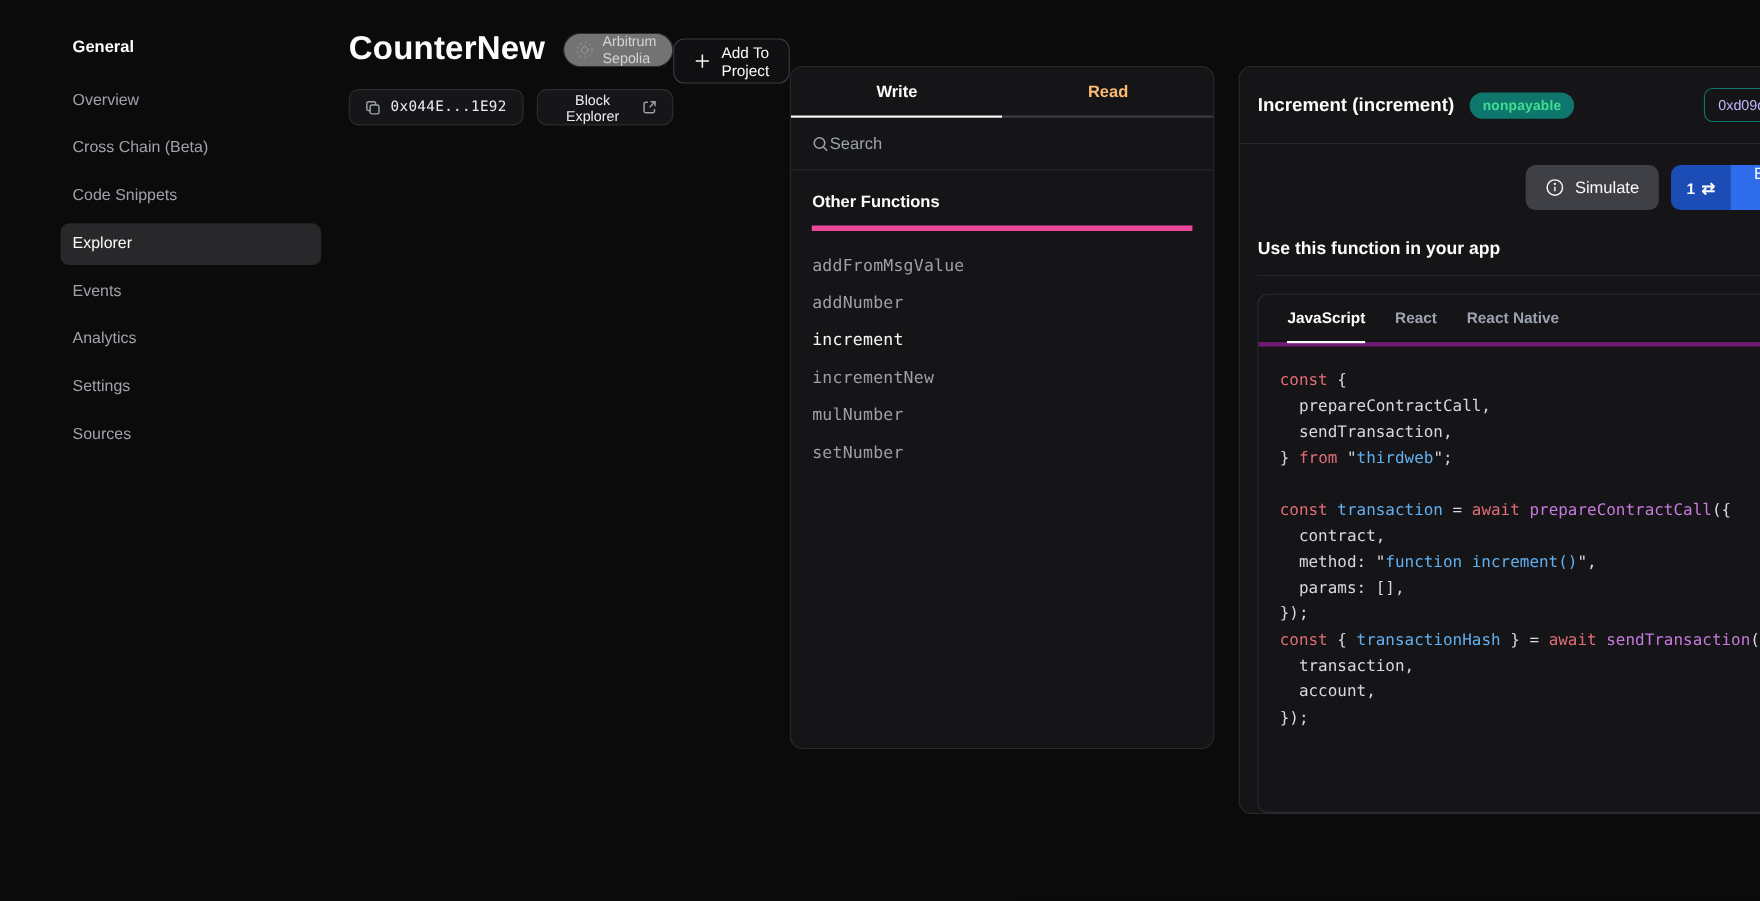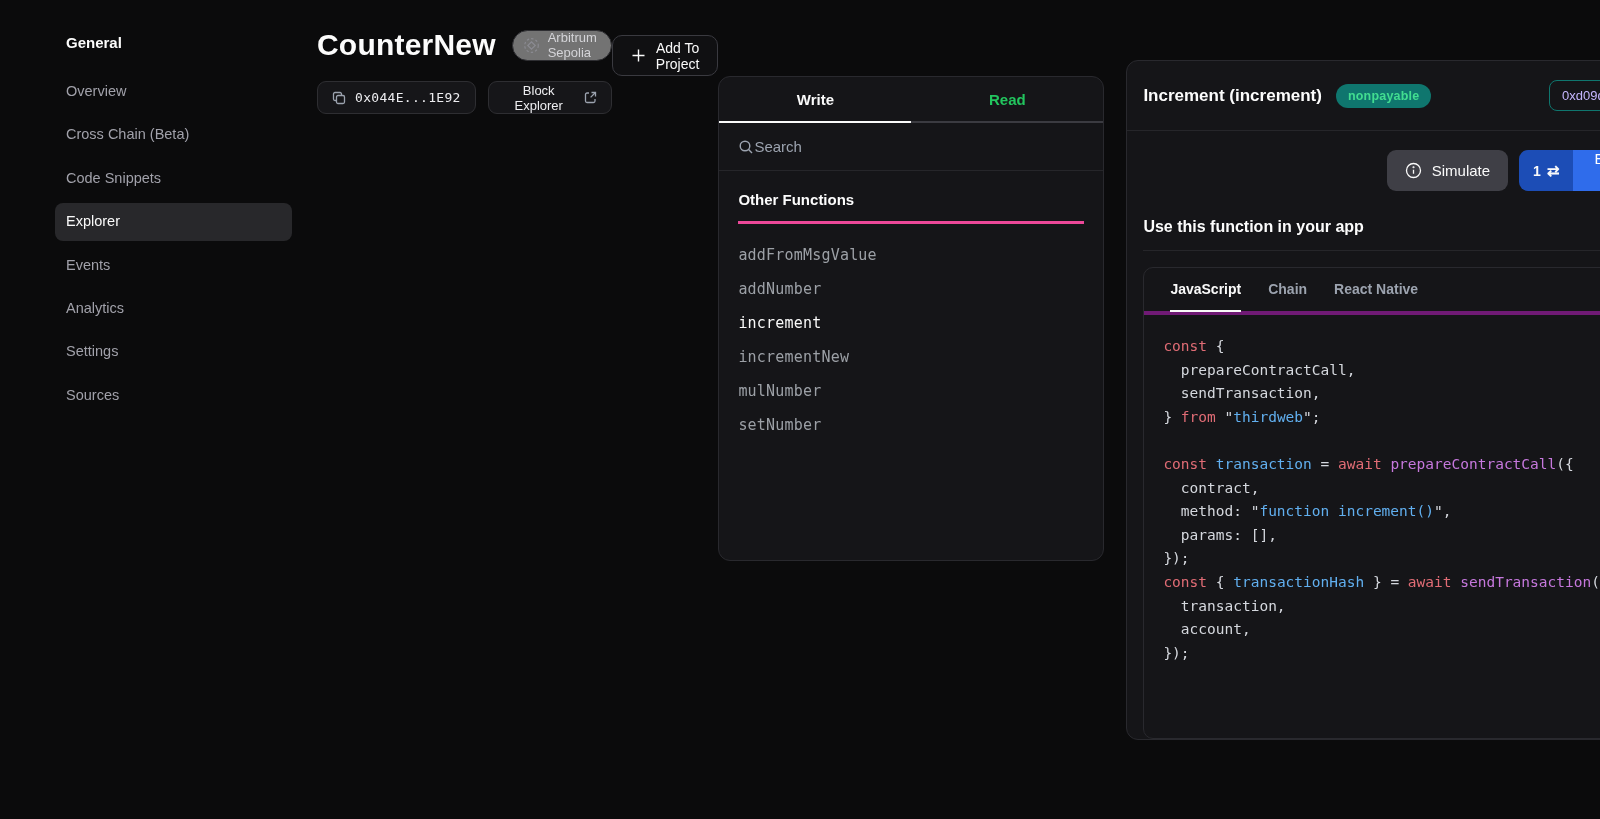--- a/index.html
+++ b/index.html
@@ -42,37 +42,37 @@
     background: #101012; border: 1px solid #3a3a40; border-radius: 10px;
     color: #fafafa; font-size: 14px; font-weight: 500; cursor: pointer; margin-top: 7px;
   }
   .top-divider { border: none; border-top: 1px solid #26262a; margin-top: 25px; }
 
   .content-row { display: flex; gap: 22px; margin-top: 32px; align-items: flex-start; }
 
   .panel { background: #151518; border: 1px solid #29292e; border-radius: 12px; overflow: hidden; }
 
   
-  .fn-panel { width: 386px; flex: 0 0 386px; height: 485px; margin-top: 16px; }
+  .fn-panel { width: 386px; flex: 0 0 386px; height: 621px; }
   .fn-tabs { display: flex; height: 46px; }
   .fn-tab {
     flex: 1; display: flex; align-items: center; justify-content: center;
-    font-size: 15px; font-weight: 600; color: #22c55e; cursor: pointer;
+    font-size: 15px; font-weight: 600; color: #fdba74; cursor: pointer;
     border-bottom: 2px solid #3b3b41;
   }
   .fn-tab.active { color: #fafafa; border-bottom-color: #fafafa; }
   .search-row { display: flex; align-items: center; height: 48px; padding: 0 19px; border-bottom: 1px solid #26262a; }
   .search-row svg { flex: 0 0 auto; }
   .search-input {
     background: transparent; border: none; outline: none; color: #e4e4e7;
     font-size: 15px; width: 100%; font-family: "Liberation Sans", sans-serif;
   }
   .search-input::placeholder { color: #9ca3af; }
   .fn-body { padding: 20px 19px; }
-  .fn-section-title { font-size: 15px; font-weight: 700; color: #fcfcfc; padding-bottom: 13px; border-bottom: 3px solid #ec4899; }
+  .fn-section-title { font-size: 15px; font-weight: 700; color: #fcfcfc; padding-bottom: 13px; border-bottom: 5px solid #ec4899; }
   .fn-list { margin-top: 14px; }
   .fn-item {
     font-family: "DejaVu Sans Mono", monospace; font-size: 15px; color: #9ca0a6;
     padding: 8px 0; cursor: pointer; letter-spacing: 0.2px;
   }
   .fn-item.active { color: #fafafa; }
 
   
   .detail-panel { flex: 1; height: 680px; display: flex; flex-direction: column; }
   .detail-header { display: flex; align-items: center; justify-content: space-between; padding: 19px 16px 19px 16px; border-bottom: 1px solid #26262a; }
@@ -264,21 +264,21 @@
         </div>
       </div>
 
       <div class="use-section">
         <div class="use-heading">Use this function in your app</div>
       </div>
 
       <div class="code-card">
         <div class="code-tabs">
           <div class="code-tab active">JavaScript</div>
-          <div class="code-tab">Chain</div>
+          <div class="code-tab">React</div>
           <div class="code-tab">React Native</div>
         </div>
         <div class="code-body">
           <button class="copy-float">
             <span>
               <svg width="15" height="15" viewBox="0 0 14 14" fill="none" stroke="currentColor" stroke-width="1.3">
                 <rect x="4.5" y="4.5" width="8" height="8" rx="1.5"></rect>
                 <path d="M9.5 4.5V3a1.5 1.5 0 0 0-1.5-1.5H3A1.5 1.5 0 0 0 1.5 3v5A1.5 1.5 0 0 0 3 9.5h1.5"></path>
               </svg>
             </span>

